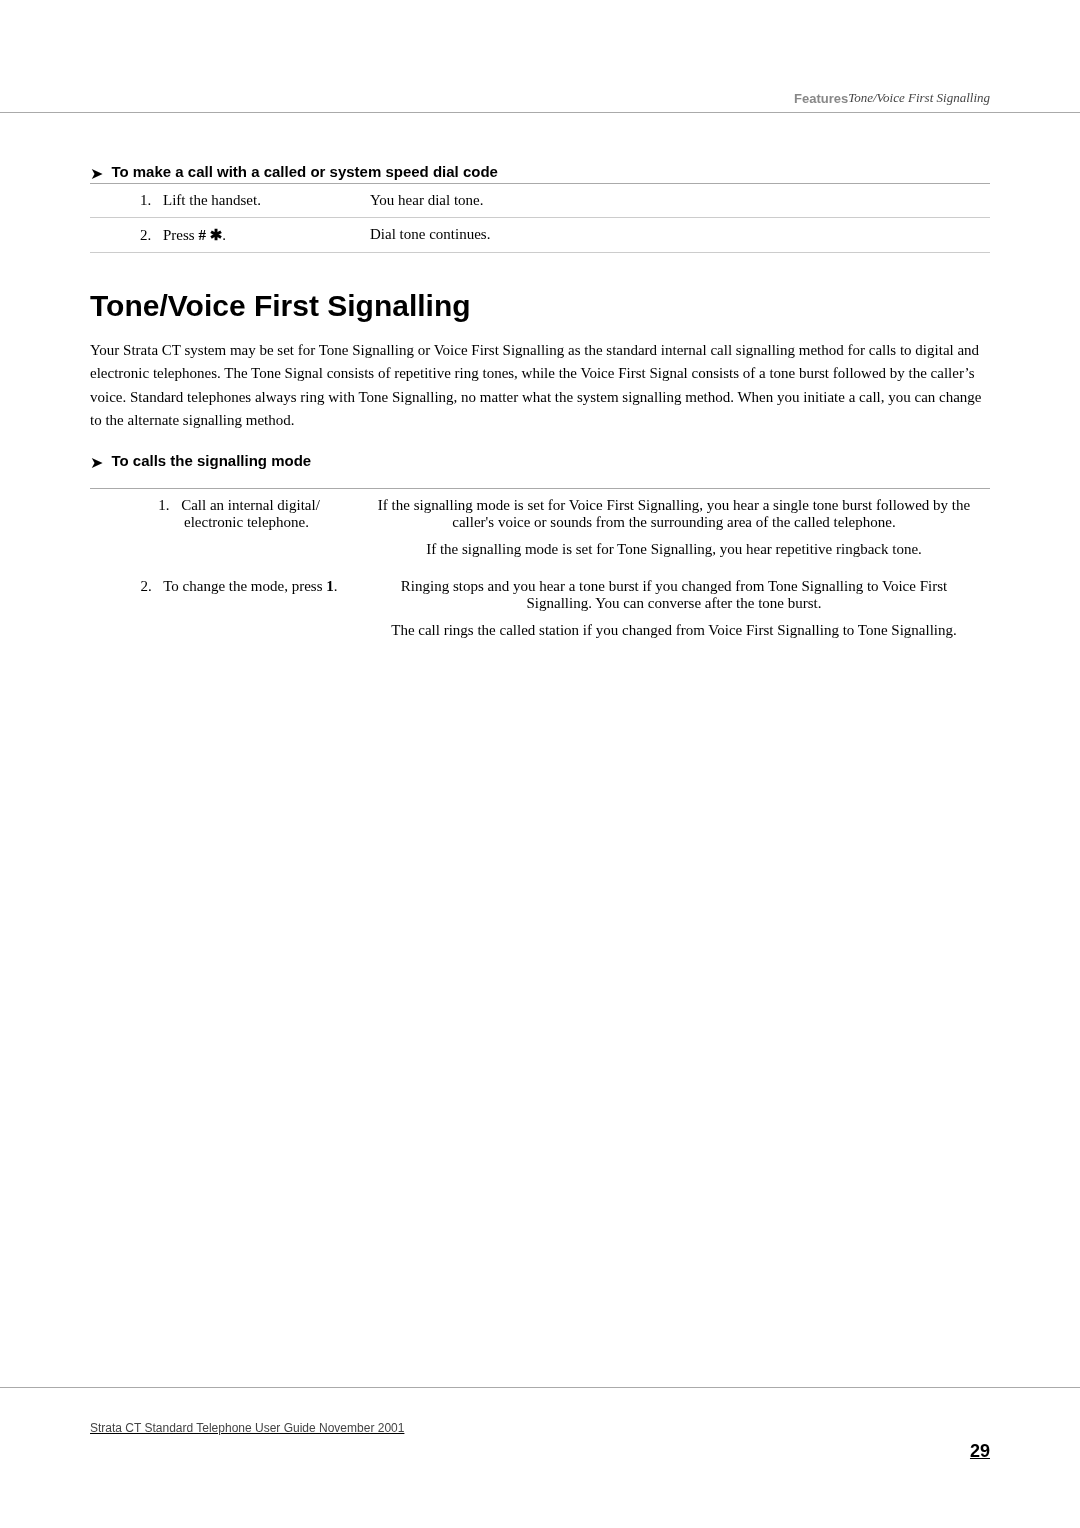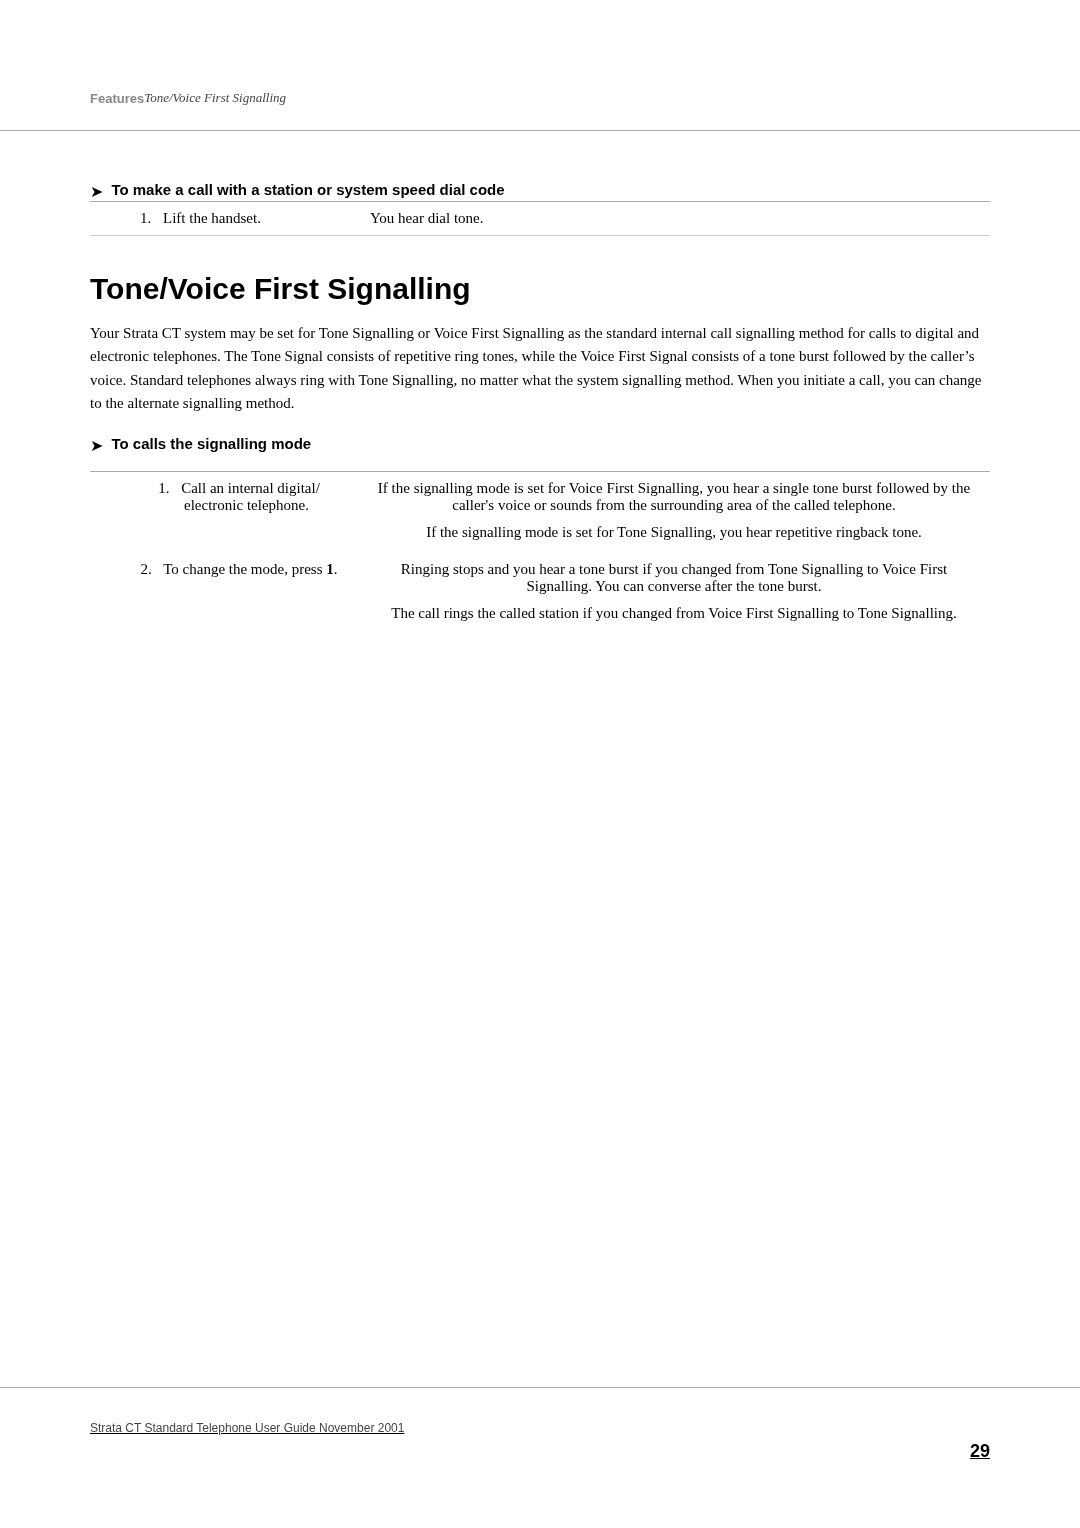--- a/index.html
+++ b/index.html
@@ -22,23 +22,23 @@
       width: 1080px;
       min-height: 1528px;
       background: #fff;
       padding: 0;
       position: relative;
     }
 
     
     .header {
       display: flex;
-      justify-content: flex-start;
+      justify-content: flex-end;
       align-items: flex-end;
-      padding: 90px 90px 24px 90px;
+      padding: 90px 90px 6px 90px;
       border-bottom: 1px solid #aaa;
     }
 
     .header-left {
       font-size: 13px;
       color: #888;
       font-family: Arial, Helvetica, sans-serif;
       font-weight: bold;
     }
 
@@ -198,35 +198,42 @@
   <div class="header">
     <span class="header-left">Features</span>
     <span class="header-right">Tone/Voice First Signalling</span>
   </div>
 
   <div class="content">
 
     <div class="section-header-wrapper">
       <div class="section-header">
         <span class="arrow-marker">➤</span>
-        <span class="section-title">To make a call with a station or system speed dial code</span>
+        <span class="section-title">To make a call with a called or system speed dial code</span>
       </div>
     </div>
 
     <table class="procedure-table">
       <tbody>
 
         <tr>
           <td class="step-col">
             <span class="step-num">1.</span>
             <span>Lift the handset.</span>
           </td>
           <td class="result-col">You hear dial tone.</td>
         </tr>
 
+        <tr>
+          <td class="step-col">
+            <span class="step-num">2.</span>
+            <span>Press <span class="code-text"># ✱</span>.</span>
+          </td>
+          <td class="result-col">Dial tone continues.</td>
+        </tr>
 
       </tbody>
     </table>
 
     <h1 class="main-section-title">Tone/Voice First Signalling</h1>
 
     <p class="section-description">Your Strata CT system may be set for Tone Signalling or Voice First Signalling as the standard internal call signalling method for calls to digital and electronic telephones. The Tone Signal consists of repetitive ring tones, while the Voice First Signal consists of a tone burst followed by the caller’s voice. Standard telephones always ring with Tone Signalling, no matter what the system signalling method. When you initiate a call, you can change to the alternate signalling method.</p>
 
     <div class="section-header-wrapper">
       <div class="section-header">

